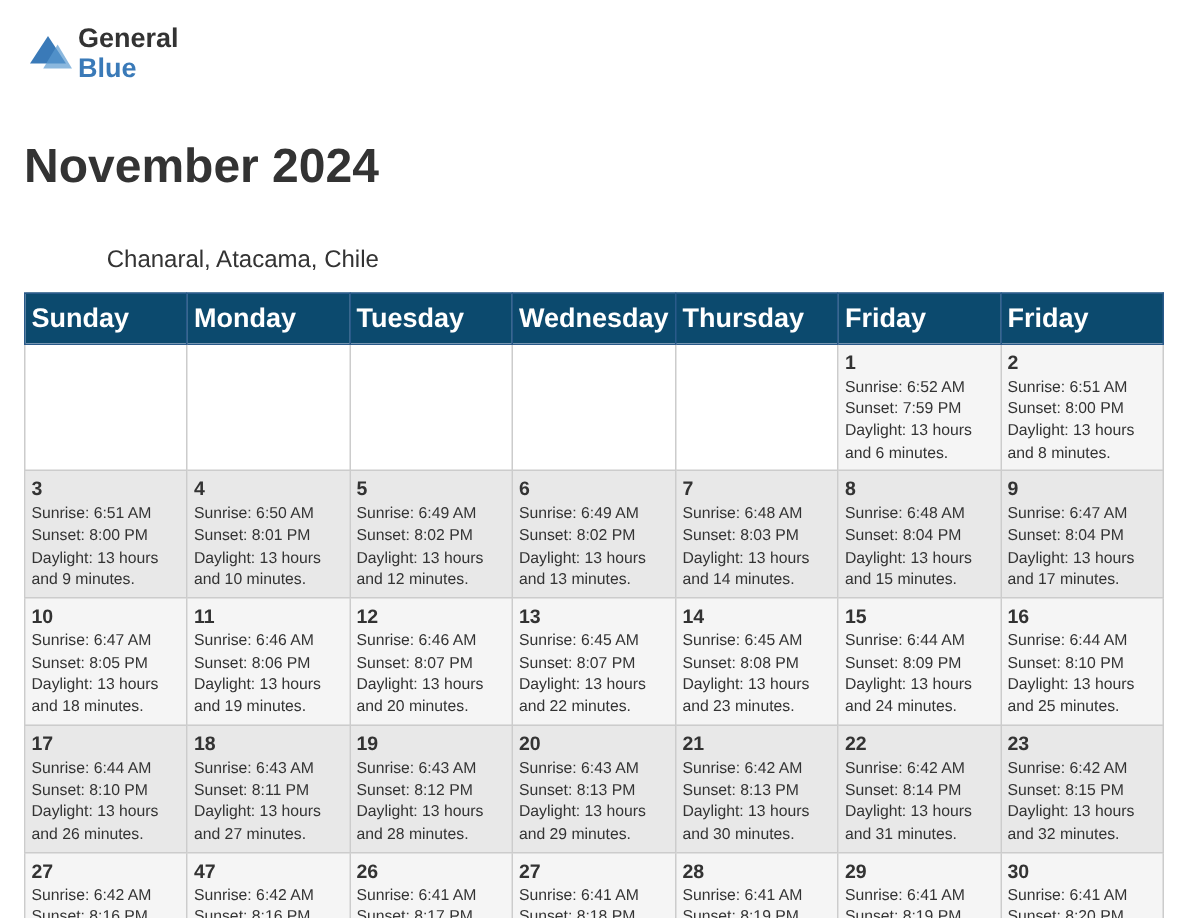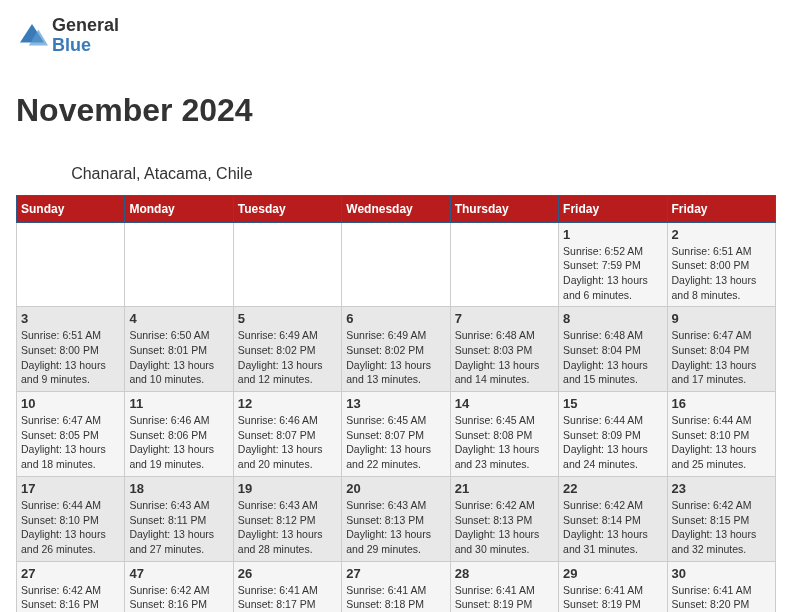--- a/index.html
+++ b/index.html
@@ -49,25 +49,25 @@
       font-weight: normal;
       color: #333;
       margin-top: 36px;
     }
     .calendar {
       width: 100%;
       border-collapse: collapse;
       font-size: 11px;
     }
     .calendar thead tr th {
-      background: #b91c1c;
+      background: #0c4a6e;
       color: #fff;
       padding: 6px 4px;
       text-align: left;
-      font-size: 12px;
+      font-size: 18px;
       font-weight: bold;
       border: 1px solid #2a5a8a;
     }
     .calendar tbody tr td {
       border: 1px solid #ccc;
       vertical-align: top;
       padding: 4px;
       width: 108px;
       min-height: 80px;
       background: #fff;

